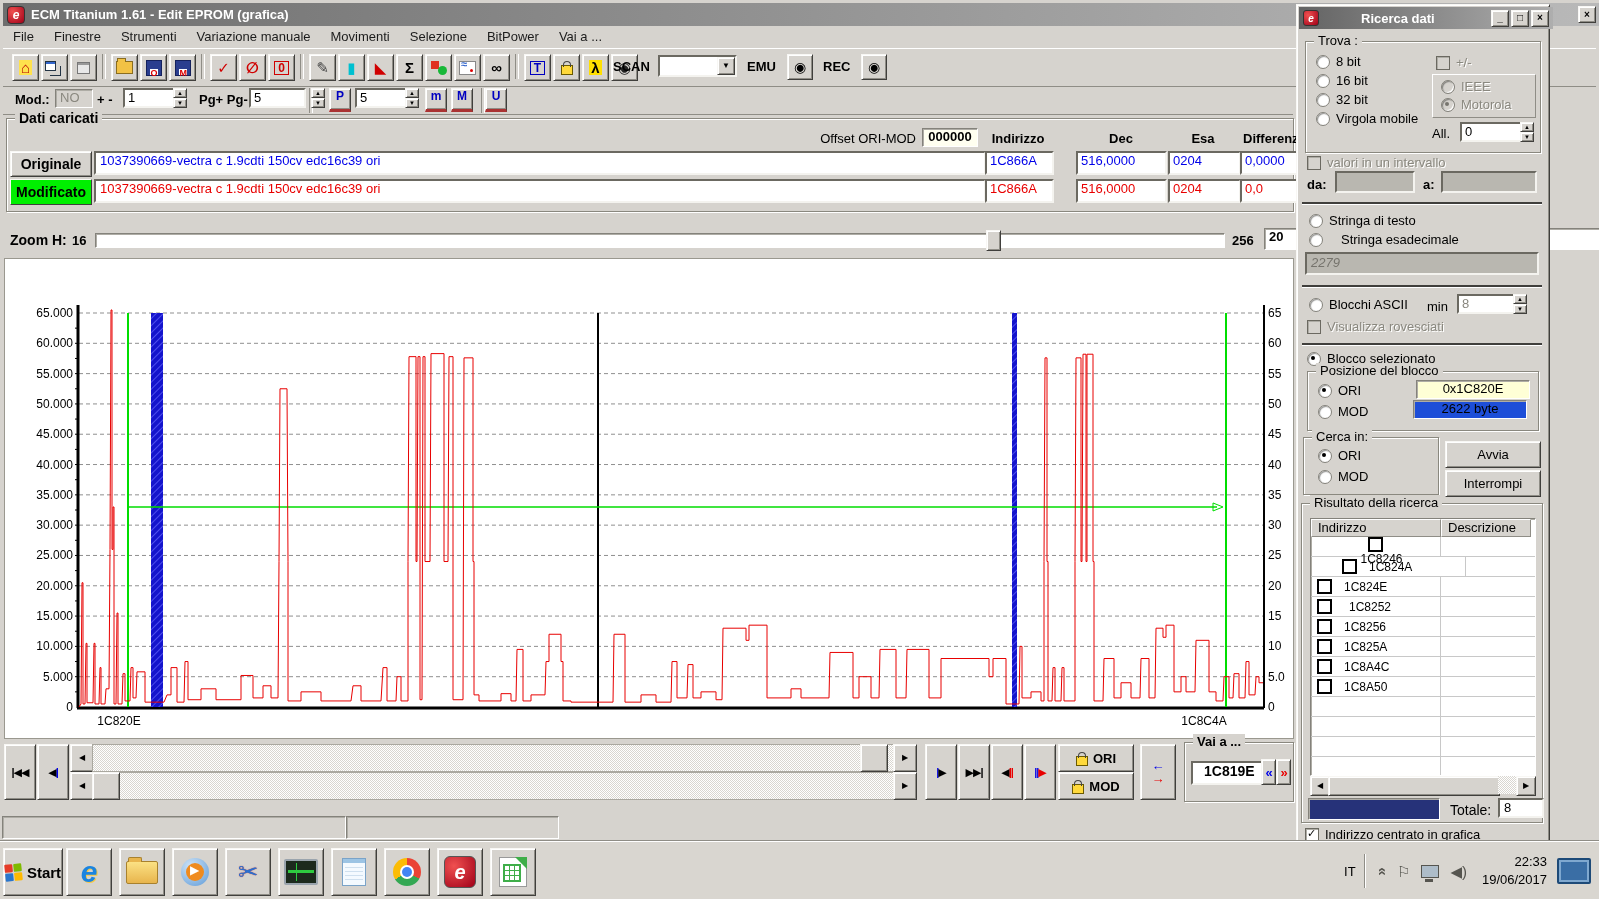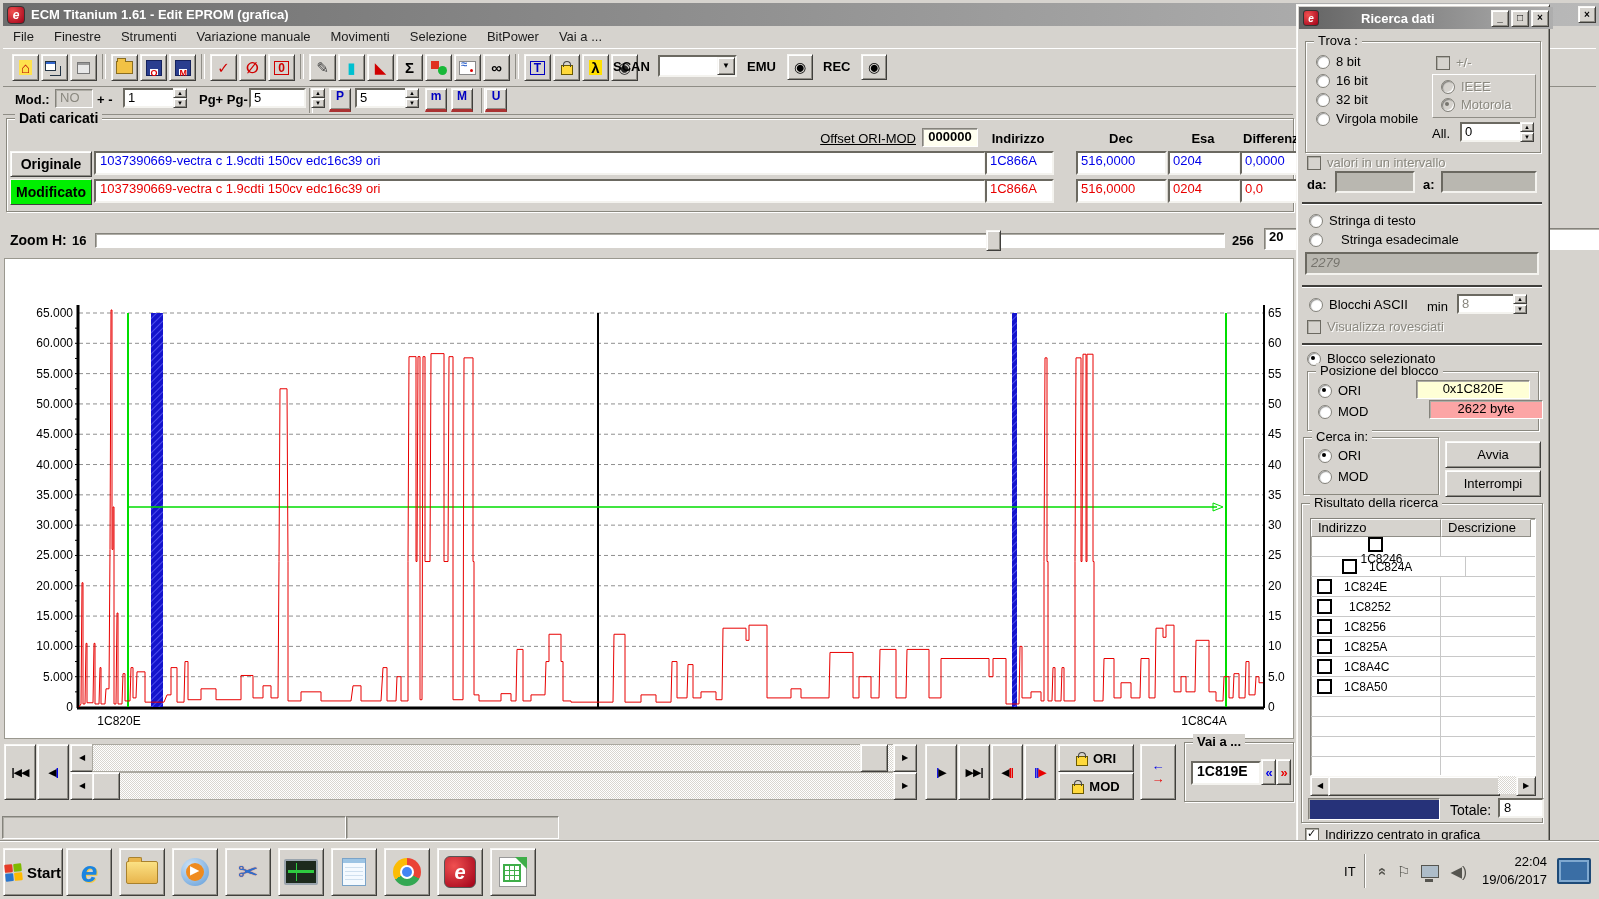--- a/index.html
+++ b/index.html
@@ -196,21 +196,21 @@
         </span>
       <span class="abs raised" style="left:422px;top:2px;width:20px;height:20px;text-align:center;font-weight:bold;color:#0000c0;font-size:12px;border-bottom:3px solid #a33;">m</span>
       <span class="abs raised" style="left:448px;top:2px;width:20px;height:20px;text-align:center;font-weight:bold;color:#0000c0;font-size:12px;border-bottom:3px solid #a33;">M</span>
       <span class="tsep abs" style="left:474px;top:2px;"></span>
       <span class="abs raised" style="left:482px;top:2px;width:20px;height:20px;text-align:center;font-weight:bold;color:#0000c0;font-size:12px;border-bottom:3px solid #a33;">U</span>
     </div>
 
     <div class="grp" style="left:6px;top:118px;width:1286px;height:92px;">
       <span class="legend bold" style="font-size:14px;">Dati caricati</span>
     </div>
-    <span class="abs lbl" style="left:820px;top:131px;width:96px;text-align:right;text-decoration:underline;">Offset ORI-MOD</span>
+    <span class="abs lbl" style="left:820px;top:131px;width:96px;text-align:right;">Offset ORI-MOD</span>
     <span class="abs sunken bold" style="left:922px;top:128px;width:54px;height:17px;background:#fffff0;text-align:center;font-size:13px;">000000</span>
     <span class="abs bold lbl" style="left:985px;top:131px;width:66px;text-align:center;">Indirizzo</span>
     <span class="abs bold lbl" style="left:1076px;top:131px;width:90px;text-align:center;">Dec</span>
     <span class="abs bold lbl" style="left:1168px;top:131px;width:70px;text-align:center;">Esa</span>
     <span class="abs bold lbl" style="left:1243px;top:131px;width:66px;overflow:hidden;white-space:nowrap;">Differenza</span>
 
     <span class="abs raised bold" style="left:10px;top:151px;width:80px;height:24px;display:flex;align-items:center;justify-content:center;font-size:14px;">Originale</span>
     <span class="abs field" style="left:94px;top:151px;width:884px;height:20px;color:#0000e8;font-size:13px;padding-left:4px;white-space:nowrap;overflow:hidden;">1037390669-vectra c 1.9cdti 150cv edc16c39 ori</span>
     <span class="abs field" style="left:985px;top:151px;width:62px;height:20px;color:#0000e8;font-size:13px;padding-left:3px;">1C866A</span>
     <span class="abs field" style="left:1076px;top:151px;width:84px;height:20px;color:#0000e8;font-size:13px;padding-left:3px;">516,0000</span>
@@ -371,21 +371,21 @@
         <span class="g-lock"></span>
         <span style="font-size:13px;">MOD</span>
       </div>
       <div class="abs raised" id="compare-btn" style="left:1140px;top:6px;width:34px;height:54px;display:flex;flex-direction:column;align-items:center;justify-content:center;font-weight:bold;font-size:13px;line-height:1;">
           <span style="color: rgb(0, 0, 232);">←</span>
           <span style="color: rgb(232, 0, 0);">→</span>
         </div>
 
       <div class="grp" style="left:1184px;top:4px;width:108px;height:58px;">
         <span class="legend bold">Vai a ...</span>
-        <span class="abs field bold" style="left:6px;top:18px;width:62px;height:20px;font-size:14px;padding-left:4px;">1C819E</span>
+        <span class="abs field bold" style="left:6px;top:18px;width:62px;height:20px;font-size:14px;padding-left:11px;">1C819E</span>
         <span id="vai-icons" class="abs" style="left:76px;top:16px;width:30px;height:26px;display:flex;">
             <span class="raised navbtn" style="width: 14px; height: 24px; color: rgb(0, 0, 232); font-size: 13px;">«</span>
             <span class="raised navbtn" style="width: 14px; height: 24px; color: rgb(232, 0, 0); font-size: 13px;">»</span>
           </span>
       </div>
     </div>
 
     <div class="abs sunken" style="left:2px;top:816px;width:342px;height:21px;"></div>
     <div class="abs sunken" style="left:346px;top:816px;width:211px;height:21px;"></div>
   </div>
@@ -500,21 +500,21 @@
       <span class="legend">Posizione del blocco</span>
       <div class="drow" style="left:10px;top:11px;">
           <span class="radio on"></span>
           <span>ORI</span>
         </div>
       <div class="drow" style="left:10px;top:32px;">
           <span class="radio"></span>
           <span>MOD</span>
         </div>
       <span class="abs sunken" style="left:108px;top:8px;width:112px;height:17px;background:#ffffd6;text-align:center;font-size:13px;">0x1C820E</span>
-      <span class="abs sunken" style="left:121px;top:28px;width:112px;height:17px;background:#fca5a5;text-align:center;font-size:13px;">2622 byte</span>
+      <span class="abs sunken" style="left:105px;top:28px;width:112px;height:17px;background:#1d4ed8;text-align:center;font-size:13px;">2622 byte</span>
     </div>
 
     <div class="grp" style="left:6px;top:432px;width:134px;height:56px;">
       <span class="legend">Cerca in:</span>
       <div class="drow" style="left:14px;top:10px;">
           <span class="radio on"></span>
           <span>ORI</span>
         </div>
       <div class="drow" style="left:14px;top:31px;">
           <span class="radio"></span>
@@ -670,20 +670,20 @@
     <div class="abs" style="right:8px;top:6px;height:46px;display:flex;align-items:center;">
       <span style="font-size:13px;margin-right:8px;">IT</span>
       <span style="border-left:1px solid #8f8d86;border-right:1px solid #fff;height:34px;margin-right:8px;"></span>
       <span class="tray-ico" style="display:inline-block;transform:rotate(90deg);font-weight:bold;">«</span>
       <span class="tray-ico">⚐</span>
       <span style="width:16px;height:11px;border:1px solid #56554f;background:#aebdc9;margin:0 6px;position:relative;">
           <span style="position:absolute;left:3px;bottom:-5px;width:8px;height:3px;background:#56554f;"></span>
         </span>
       <span class="tray-ico">◀)</span>
       <span style="text-align:right;font-size:13px;line-height:1.35;margin:0 10px;">
-        <div>22:04</div>
+        <div>22:33</div>
         <div>19/06/2017</div>
       </span>
       <span style="width:30px;height:22px;background:#3a6ea5;border:2px solid #1d4a78;border-radius:2px;box-shadow:inset 0 0 0 2px #7fa8cf;"></span>
     </div>
   </div>
 
 </div>
 
 </body></html>

